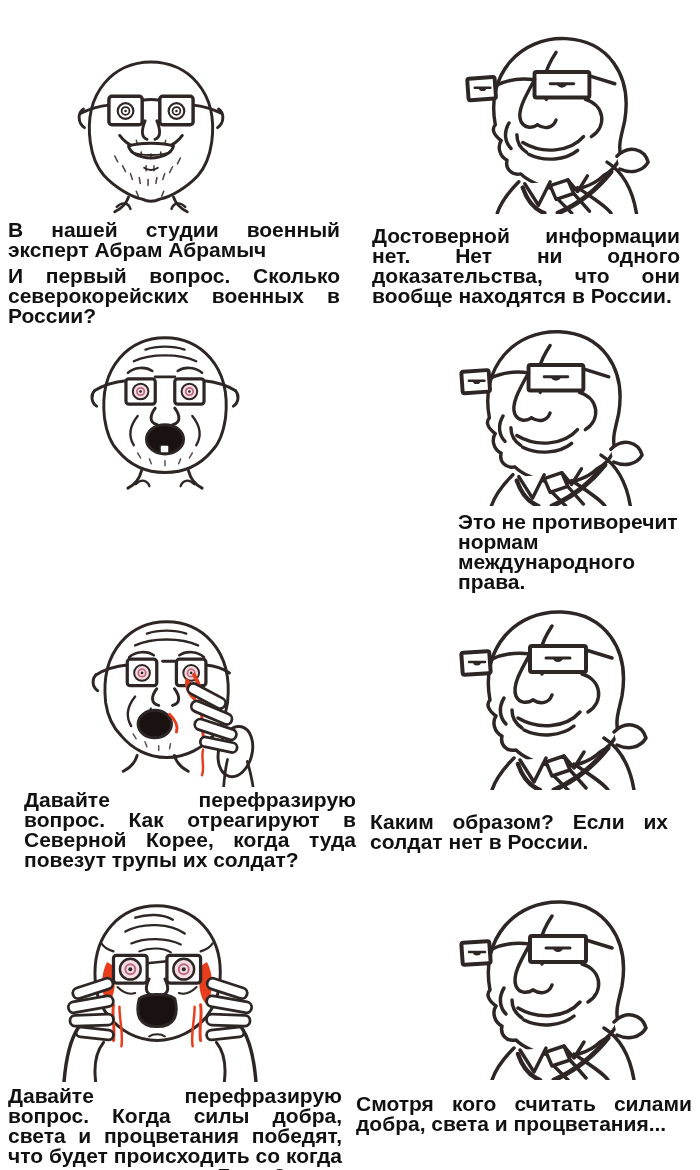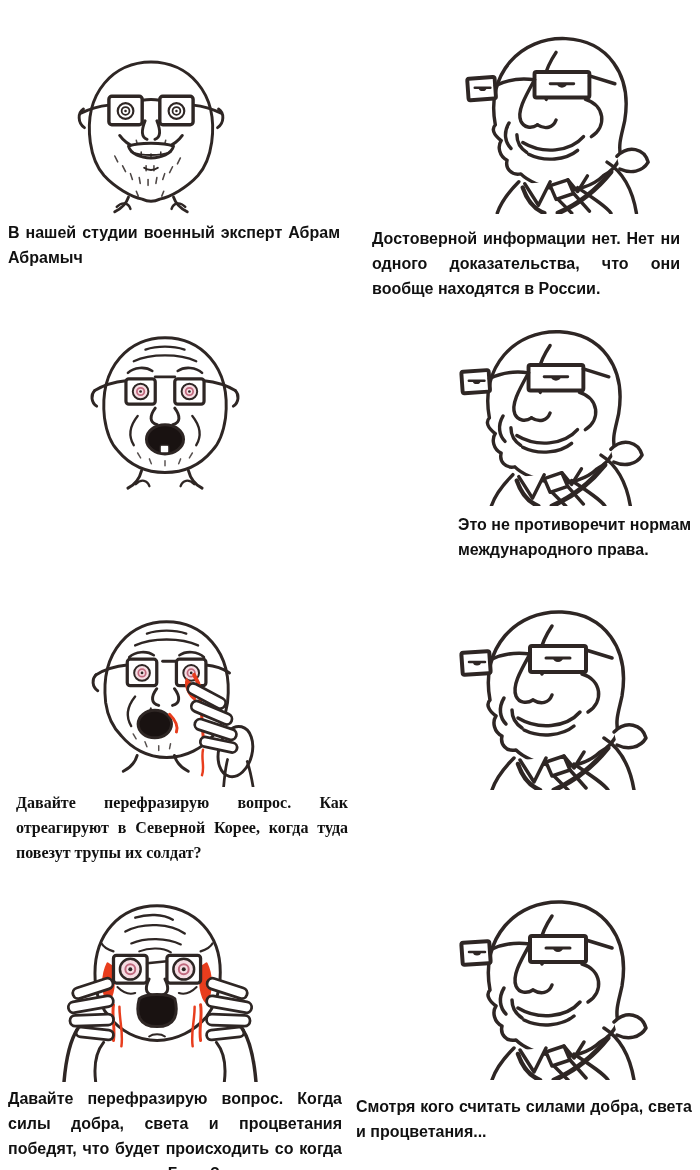--- a/index.html
+++ b/index.html
@@ -2,38 +2,38 @@
 <html lang="ru" style="--background: #ffffff; --ink: #2e2624; --blood: #e83d1d; --eye-pink: #f6dde3; --iris-pink: #c0697e; --mouth-black: #191211; --text-color: #111111;"><head>
 <meta charset="utf-8">
 <title>Comic</title>
 <style>
   html,body{margin:0;padding:0;}
   body{background:var(--background,#fff);font-family:"Liberation Sans",sans-serif;}
   .canvas{position:relative;width:700px;height:1170px;background:var(--background,#fff);overflow:hidden;}
   .ill{position:absolute;}
   .ill svg{width:100%;height:100%;display:block;}
   .txt{position:absolute;color:var(--text-color,#111);font-weight:bold;
-       font-size:16px;line-height:25px;text-align:justify;hyphens:none;}
+       font-size:21px;line-height:20px;text-align:justify;hyphens:none;}
   .txt p{margin:0 0 6px 0;}
   .txt.left-align{text-align:left;margin-left:48px;}
   
   .r1l{left:58px;top:52px;width:186px;height:162px;}
   .r1r{left:462px;top:26px;width:196px;height:188px;}
   .r2l{left:76px;top:330px;width:178px;height:164px;}
   .r2r{left:456px;top:320px;width:196px;height:186px;}
   .r3l{left:76px;top:612px;width:192px;height:175px;}
   .r3r{left:456px;top:600px;width:200px;height:190px;}
   .r4l{left:56px;top:892px;width:208px;height:190px;}
   .r4r{left:456px;top:890px;width:200px;height:190px;}
   
   .t1l{left:8px;top:220px;width:332px;}
   .t1r{left:372px;top:226px;width:308px;}
   .t2l{left:8px;top:500px;width:332px;}
   .t2r{left:410px;top:512px;width:244px;}
-  .t3l{left:16px;top:790px;width:332px;font-family:Liberation Serif, serif;}
+  .t3l{left:24px;top:790px;width:332px;}
   .t3r{left:370px;top:812px;width:298px;}
   .t4l{left:8px;top:1086px;width:334px;}
   .t4r{left:356px;top:1094px;width:336px;}
   .stroke{fill:none;stroke:var(--ink,#2e2624);stroke-width:3;stroke-linecap:round;stroke-linejoin:round;}
 </style>
 </head>
 <body>
 
 <div class="canvas">
 
@@ -122,20 +122,21 @@
   </div>
 
   <div class="ill r1r">
     <svg viewBox="0 0 200 190">
         <use href="#smug-man-shape"></use>
       </svg>
   </div>
 
   <div class="txt t1l">
     <p>В нашей студии военный эксперт Абрам Абрамыч</p>
+    <p>И первый вопрос. Сколько северокорейских военных в России?</p>
   </div>
   <div class="txt t1r">
     <p>Достоверной информации нет. Нет ни одного доказательства, что они вообще находятся в России.</p>
   </div>
 
   <div class="ill r2l">
     <svg viewBox="0 0 180 168">
       <g class="stroke">
         <path fill="#fff" d="M28,90 C22,36 55,8 90,8 C125,8 158,36 152,90 C150,104 146,116 138,124 C128,136 112,146 90,146 C68,146 52,136 42,124 C34,116 30,104 28,90 Z"></path>
         <path d="M70,20 C82,16 98,16 110,20" stroke-width="2.4"></path>
@@ -245,20 +246,23 @@
 
   <div class="ill r3r">
     <svg viewBox="0 0 200 190">
         <use href="#smug-man-shape"></use>
       </svg>
   </div>
 
   <div class="txt t3l">
     <p>Давайте перефразирую вопрос. Как отреагируют в Северной Корее, когда туда повезут трупы их солдат?</p>
   </div>
+  <div class="txt t3r">
+    <p>Каким образом? Если их солдат нет в России.</p>
+  </div>
 
   <div class="ill r4l">
     <svg viewBox="0 0 210 192">
       <g class="stroke">
         <path fill="#fff" d="M40,95 C34,40 68,14 102,14 C136,14 172,40 165,95 C163,108 158,118 152,126 C140,140 122,150 102,150 C82,150 64,140 54,126 C46,118 42,108 40,95 Z"></path>
         <path d="M80,26 C92,22 108,22 118,28" stroke-width="2.4"></path>
         <path d="M70,40 C88,30 116,32 130,42" stroke-width="2.4"></path>
         <path d="M76,52 C90,46 112,46 126,53" stroke-width="2.2"></path>
         <path d="M84,60 C94,56 108,56 116,61" stroke-width="2"></path>
 

